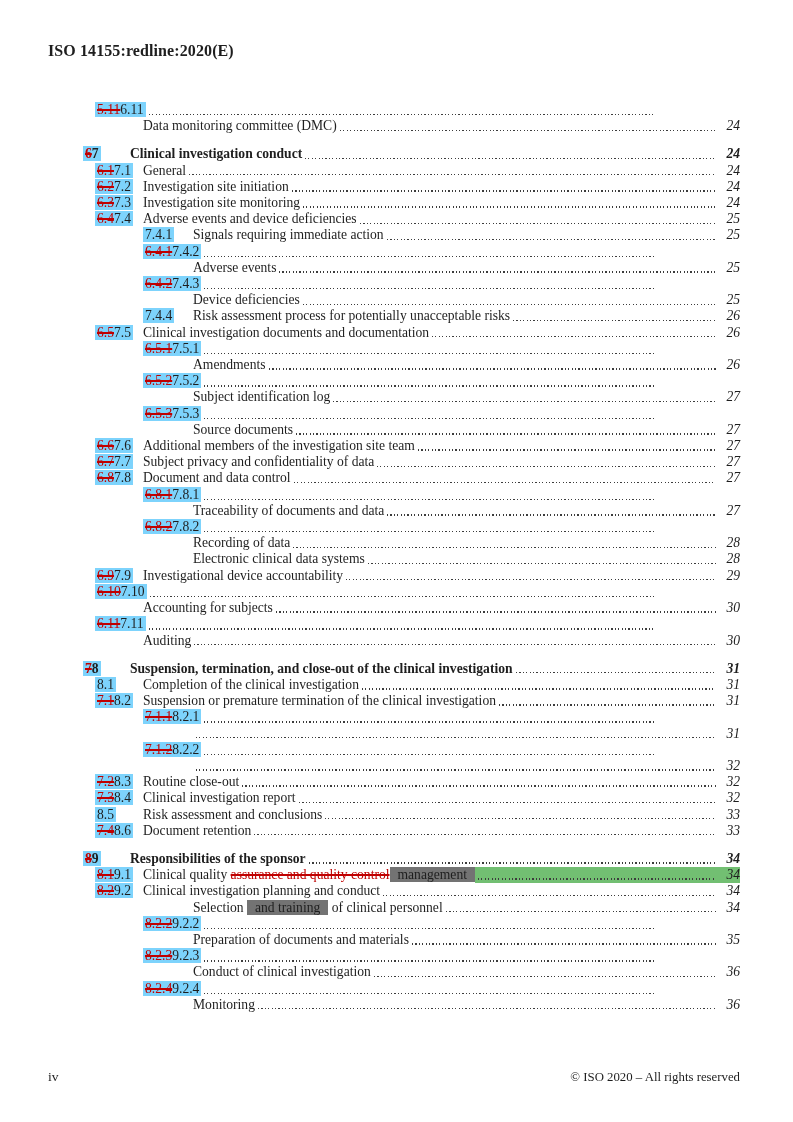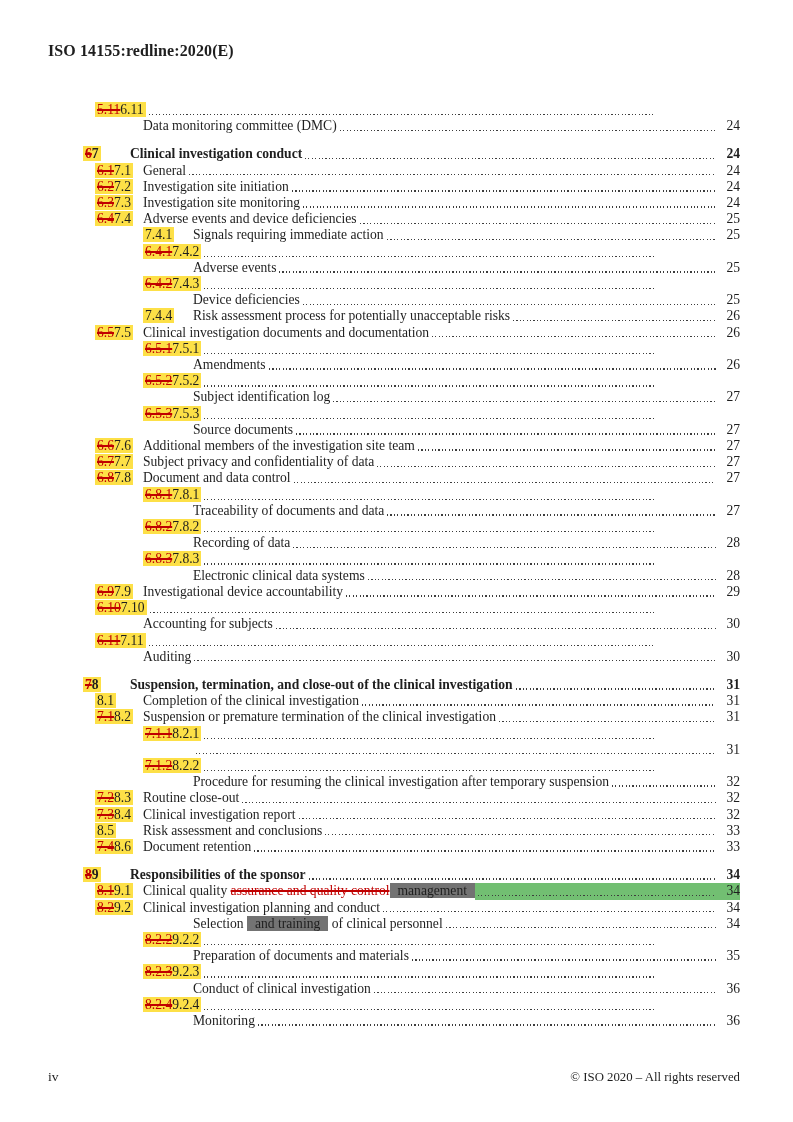--- a/index.html
+++ b/index.html
@@ -24,26 +24,26 @@
   .toc-row.gap { margin-top:12px; }
   .lv2 { padding-left:47px; }
   .lv3 { padding-left:95px; }
   .textline.lv2 { padding-left:95px; }
   .textline.lv3 { padding-left:145px;justify-content:space-between; }
   .nums { flex:0 0 auto; }
   .lv1 > .nums { width:47px; }
   .lv2 > .nums { width:48px; }
   .lv3 > .nums { width:50px; }
   .numline > .nums { width:auto; }
-  .hl { background:#fde047; padding:0 2px; }
+  .hl { background:#7dd3fc; padding:0 2px; }
   .old { color:#c00000; text-decoration:line-through; text-decoration-color:#c00000; text-decoration-thickness:1.5px; }
   .title { flex:0 0 auto; }
   .seg-del { color:#c00000; text-decoration:line-through; text-decoration-color:#c00000; text-decoration-thickness:1.5px; }
   .seg-ins { background:#737373; padding:0 8px; }
-  .tail { flex:1 1 auto; display:flex; align-items:baseline; min-width:0; }
+  .tail { flex:1 1 auto; display:flex; align-items:baseline; min-width:0;font-style:italic; }
   .tail-green { background:#72bf72; }
   .leader {
     flex:1 1 auto; align-self:flex-end;
     height:1.4px; margin:0 2px 3.5px 3px;
     background:repeating-linear-gradient(to right,#3c3c3c 0 1.1px,transparent 1.1px 3.4px);
   }
   .numline .leader { margin-bottom:1px; }
   .page-num { flex:0 0 auto; min-width:22px; text-align:right; }
   .spacer { flex:0 0 84px; }
   .doc-footer-left { position:absolute; left:48px; top:1069px; font-size:13.5px; }
@@ -76,34 +76,33 @@
       <div class="toc-row lv3 textline"><span class="title"><span class="seg">Subject identification log</span></span><span class="tail"><span class="leader"></span><span class="page-num">27</span></span></div>
       <div class="toc-row lv3 numline"><span class="nums"><span class="hl"><span class="old">6.5.3</span><span class="new">7.5.3</span></span></span><span class="tail"><span class="leader"></span><span class="spacer"></span></span></div>
       <div class="toc-row lv3 textline"><span class="title"><span class="seg">Source documents</span></span><span class="tail"><span class="leader"></span><span class="page-num">27</span></span></div>
       <div class="toc-row lv2"><span class="nums"><span class="hl"><span class="old">6.6</span><span class="new">7.6</span></span></span><span class="title"><span class="seg">Additional members of the investigation site team</span></span><span class="tail"><span class="leader"></span><span class="page-num">27</span></span></div>
       <div class="toc-row lv2"><span class="nums"><span class="hl"><span class="old">6.7</span><span class="new">7.7</span></span></span><span class="title"><span class="seg">Subject privacy and confidentiality of data</span></span><span class="tail"><span class="leader"></span><span class="page-num">27</span></span></div>
       <div class="toc-row lv2"><span class="nums"><span class="hl"><span class="old">6.8</span><span class="new">7.8</span></span></span><span class="title"><span class="seg">Document and data control</span></span><span class="tail"><span class="leader"></span><span class="page-num">27</span></span></div>
       <div class="toc-row lv3 numline"><span class="nums"><span class="hl"><span class="old">6.8.1</span><span class="new">7.8.1</span></span></span><span class="tail"><span class="leader"></span><span class="spacer"></span></span></div>
       <div class="toc-row lv3 textline"><span class="title"><span class="seg">Traceability of documents and data</span></span><span class="tail"><span class="leader"></span><span class="page-num">27</span></span></div>
       <div class="toc-row lv3 numline"><span class="nums"><span class="hl"><span class="old">6.8.2</span><span class="new">7.8.2</span></span></span><span class="tail"><span class="leader"></span><span class="spacer"></span></span></div>
       <div class="toc-row lv3 textline"><span class="title"><span class="seg">Recording of data</span></span><span class="tail"><span class="leader"></span><span class="page-num">28</span></span></div>
-      <div class="toc-row lv3 numline"><span class="nums"><span class="hl"><span class="old">6.8.3</span><span class="new">7.8.3</span></span></span><span class="tail"><span class="leader"></span><span class="spacer"></span></span></div>
       <div class="toc-row lv3 textline"><span class="title"><span class="seg">Electronic clinical data systems</span></span><span class="tail"><span class="leader"></span><span class="page-num">28</span></span></div>
       <div class="toc-row lv2"><span class="nums"><span class="hl"><span class="old">6.9</span><span class="new">7.9</span></span></span><span class="title"><span class="seg">Investigational device accountability</span></span><span class="tail"><span class="leader"></span><span class="page-num">29</span></span></div>
       <div class="toc-row lv2 numline"><span class="nums"><span class="hl"><span class="old">6.10</span><span class="new">7.10</span></span></span><span class="tail"><span class="leader"></span><span class="spacer"></span></span></div>
       <div class="toc-row lv2 textline"><span class="title"><span class="seg">Accounting for subjects</span></span><span class="tail"><span class="leader"></span><span class="page-num">30</span></span></div>
       <div class="toc-row lv2 numline"><span class="nums"><span class="hl"><span class="old">6.11</span><span class="new">7.11</span></span></span><span class="tail"><span class="leader"></span><span class="spacer"></span></span></div>
       <div class="toc-row lv2 textline"><span class="title"><span class="seg">Auditing</span></span><span class="tail"><span class="leader"></span><span class="page-num">30</span></span></div>
       <div class="toc-row lv1 bold gap"><span class="nums"><span class="hl"><span class="old">7</span><span class="new">8</span></span></span><span class="title"><span class="seg">Suspension, termination, and close-out of the clinical investigation</span></span><span class="tail"><span class="leader"></span><span class="page-num">31</span></span></div>
       <div class="toc-row lv2"><span class="nums"><span class="hl"><span class="new">8.1</span></span></span><span class="title"><span class="seg">Completion of the clinical investigation</span></span><span class="tail"><span class="leader"></span><span class="page-num">31</span></span></div>
       <div class="toc-row lv2"><span class="nums"><span class="hl"><span class="old">7.1</span><span class="new">8.2</span></span></span><span class="title"><span class="seg">Suspension or premature termination of the clinical investigation</span></span><span class="tail"><span class="leader"></span><span class="page-num">31</span></span></div>
       <div class="toc-row lv3 numline"><span class="nums"><span class="hl"><span class="old">7.1.1</span><span class="new">8.2.1</span></span></span><span class="tail"><span class="leader"></span><span class="spacer"></span></span></div>
       <div class="toc-row lv3 textline"><span class="tail"><span class="leader"></span><span class="page-num">31</span></span></div>
       <div class="toc-row lv3 numline"><span class="nums"><span class="hl"><span class="old">7.1.2</span><span class="new">8.2.2</span></span></span><span class="tail"><span class="leader"></span><span class="spacer"></span></span></div>
-      <div class="toc-row lv3 textline"><span class="title"><span class="seg">Procedure for resuming the clinical investigation after temporary suspension</span></span><span class="tail"><span class="leader"></span><span class="page-num">32</span></span></div>
+      <div class="toc-row lv3 textline"><span class="tail"><span class="leader"></span><span class="page-num">32</span></span></div>
       <div class="toc-row lv2"><span class="nums"><span class="hl"><span class="old">7.2</span><span class="new">8.3</span></span></span><span class="title"><span class="seg">Routine close-out</span></span><span class="tail"><span class="leader"></span><span class="page-num">32</span></span></div>
       <div class="toc-row lv2"><span class="nums"><span class="hl"><span class="old">7.3</span><span class="new">8.4</span></span></span><span class="title"><span class="seg">Clinical investigation report</span></span><span class="tail"><span class="leader"></span><span class="page-num">32</span></span></div>
       <div class="toc-row lv2"><span class="nums"><span class="hl"><span class="new">8.5</span></span></span><span class="title"><span class="seg">Risk assessment and conclusions</span></span><span class="tail"><span class="leader"></span><span class="page-num">33</span></span></div>
       <div class="toc-row lv2"><span class="nums"><span class="hl"><span class="old">7.4</span><span class="new">8.6</span></span></span><span class="title"><span class="seg">Document retention</span></span><span class="tail"><span class="leader"></span><span class="page-num">33</span></span></div>
       <div class="toc-row lv1 bold gap"><span class="nums"><span class="hl"><span class="old">8</span><span class="new">9</span></span></span><span class="title"><span class="seg">Responsibilities of the sponsor</span></span><span class="tail"><span class="leader"></span><span class="page-num">34</span></span></div>
       <div class="toc-row lv2"><span class="nums"><span class="hl"><span class="old">8.1</span><span class="new">9.1</span></span></span><span class="title"><span class="seg">Clinical quality </span><span class="seg-del">assurance and quality control</span><span class="seg-ins">management</span></span><span class="tail tail-green"><span class="leader"></span><span class="page-num">34</span></span></div>
       <div class="toc-row lv2"><span class="nums"><span class="hl"><span class="old">8.2</span><span class="new">9.2</span></span></span><span class="title"><span class="seg">Clinical investigation planning and conduct</span></span><span class="tail"><span class="leader"></span><span class="page-num">34</span></span></div>
       <div class="toc-row lv3 textline"><span class="title"><span class="seg">Selection </span><span class="seg-ins">and training</span><span class="seg"> of clinical personnel</span></span><span class="tail"><span class="leader"></span><span class="page-num">34</span></span></div>
       <div class="toc-row lv3 numline"><span class="nums"><span class="hl"><span class="old">8.2.2</span><span class="new">9.2.2</span></span></span><span class="tail"><span class="leader"></span><span class="spacer"></span></span></div>
       <div class="toc-row lv3 textline"><span class="title"><span class="seg">Preparation of documents and materials</span></span><span class="tail"><span class="leader"></span><span class="page-num">35</span></span></div>

